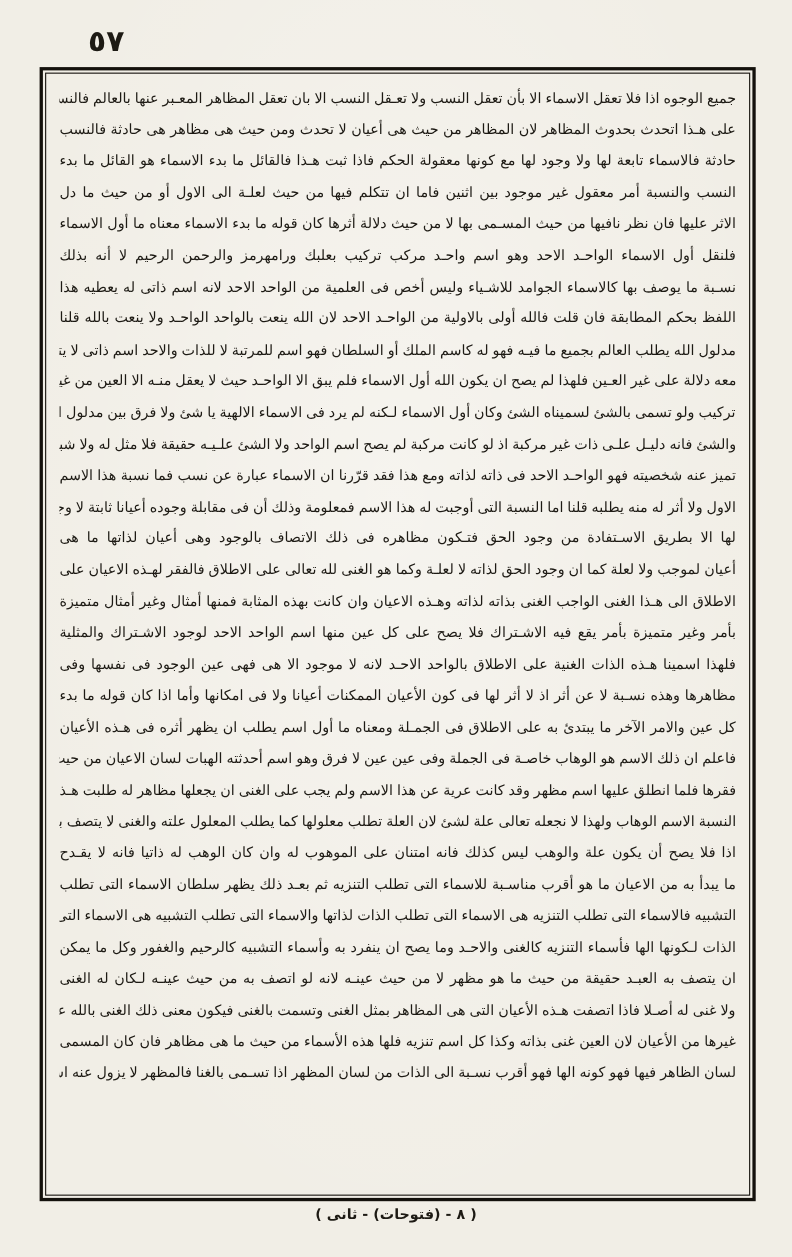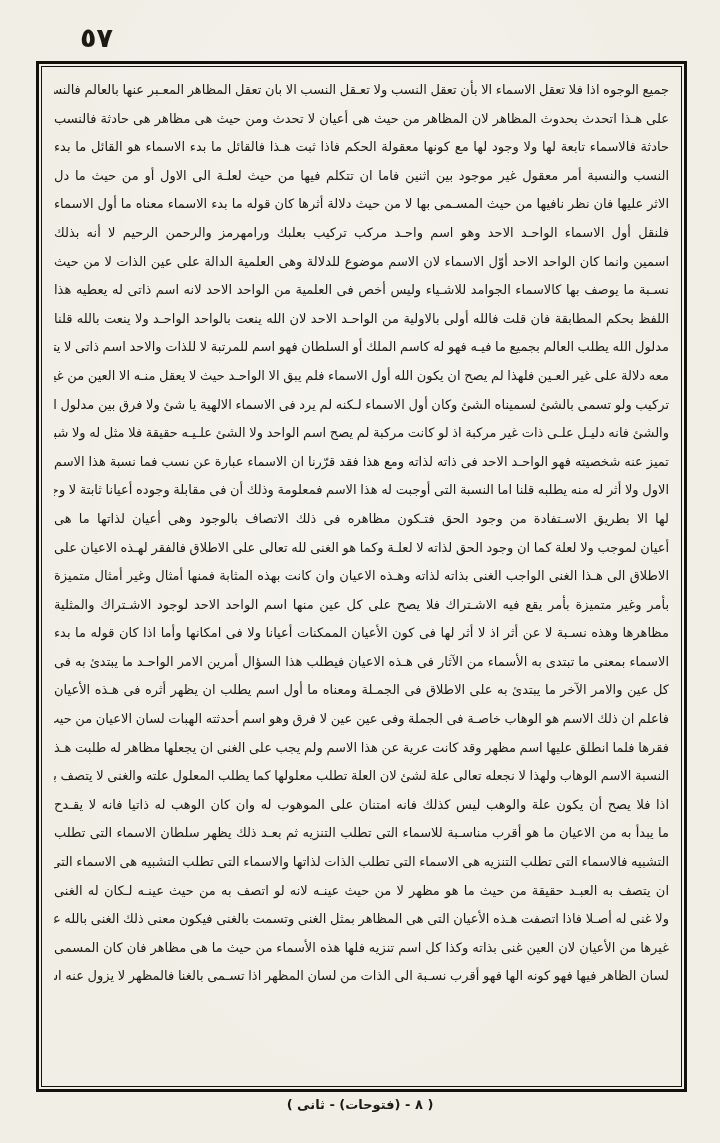--- a/index.html
+++ b/index.html
@@ -85,42 +85,42 @@
 
   <div class="frame">
     <div class="frame-inner">
       <div class="text-block">
           <div class="line">جميع الوجوه اذا فلا تعقل الاسماء الا بأن تعقل النسب ولا تعـقل النسب الا بان تعقل المظاهر المعـبر عنها بالعالم فالنسب</div>
           <div class="line">على هـذا اتحدث بحدوث المظاهر لان المظاهر من حيث هى أعيان لا تحدث ومن حيث هى مظاهر هى حادثة فالنسب</div>
           <div class="line">حادثة فالاسماء تابعة لها ولا وجود لها مع كونها معقولة الحكم فاذا ثبت هـذا فالقائل ما بدء الاسماء هو القائل ما بدء</div>
           <div class="line">النسب والنسبة أمر معقول غير موجود بين اثنين فاما ان تتكلم فيها من حيث لعلـة الى الاول أو من حيث ما دل</div>
           <div class="line">الاثر عليها فان نظر نافيها من حيث المسـمى بها لا من حيث دلالة أثرها كان قوله ما بدء الاسماء معناه ما أول الاسماء</div>
           <div class="line">فلنقل أول الاسماء الواحـد الاحد وهو اسم واحـد مركب تركيب بعلبك ورامهرمز والرحمن الرحيم لا أنه بذلك</div>
-          <div class="line">اسمين وانما كان الواحد الاحد أوّل الاسماء لان الاسم موضوع للدلالة وهى العلمية الدالة على عين الذات لا من حيث</div>
           <div class="line">نسـبة ما يوصف بها كالاسماء الجوامد للاشـياء وليس أخص فى العلمية من الواحد الاحد لانه اسم ذاتى له يعطيه هذا</div>
           <div class="line">اللفظ بحكم المطابقة فان قلت فالله أولى بالاولية من الواحـد الاحد لان الله ينعت بالواحد الواحـد ولا ينعت بالله قلنا</div>
           <div class="line">مدلول الله يطلب العالم بجميع ما فيـه فهو له كاسم الملك أو السلطان فهو اسم للمرتبة لا للذات والاحد اسم ذاتى لا يتوهم</div>
           <div class="line">معه دلالة على غير العـين فلهذا لم يصح ان يكون الله أول الاسماء فلم يبق الا الواحـد حيث لا يعقل منـه الا العين من غير</div>
           <div class="line">تركيب ولو تسمى بالشئ لسميناه الشئ وكان أول الاسماء لـكنه لم يرد فى الاسماء الالهية يا شئ ولا فرق بين مدلول الواحد</div>
           <div class="line">والشئ فانه دليـل علـى ذات غير مركبة اذ لو كانت مركبة لم يصح اسم الواحد ولا الشئ علـيـه حقيقة فلا مثل له ولا شبه</div>
           <div class="line">تميز عنه شخصيته فهو الواحـد الاحد فى ذاته لذاته ومع هذا فقد قرّرنا ان الاسماء عبارة عن نسب فما نسبة هذا الاسم</div>
           <div class="line">الاول ولا أثر له منه يطلبه قلنا اما النسبة التى أوجبت له هذا الاسم فمعلومة وذلك أن فى مقابلة وجوده أعيانا ثابتة لا وجود</div>
           <div class="line">لها الا بطريق الاسـتفادة من وجود الحق فتـكون مظاهره فى ذلك الاتصاف بالوجود وهى أعيان لذاتها ما هى</div>
           <div class="line">أعيان لموجب ولا لعلة كما ان وجود الحق لذاته لا لعلـة وكما هو الغنى لله تعالى على الاطلاق فالفقر لهـذه الاعيان على</div>
           <div class="line">الاطلاق الى هـذا الغنى الواجب الغنى بذاته لذاته وهـذه الاعيان وان كانت بهذه المثابة فمنها أمثال وغير أمثال متميزة</div>
           <div class="line">بأمر وغير متميزة بأمر يقع فيه الاشـتراك فلا يصح على كل عين منها اسم الواحد الاحد لوجود الاشـتراك والمثلية</div>
+          <div class="line">فلهذا اسمينا هـذه الذات الغنية على الاطلاق بالواحد الاحـد لانه لا موجود الا هى فهى عين الوجود فى نفسها وفى</div>
           <div class="line">مظاهرها وهذه نسـبة لا عن أثر اذ لا أثر لها فى كون الأعيان الممكنات أعيانا ولا فى امكانها وأما اذا كان قوله ما بدء</div>
-          <div class="line">الاسماء بمعنى ما تبتدى به الأسماء من الآثار فى هـذه الاعيان فيطلب هذا السؤال أمرين الامر الواحـد ما يبتدئ به فى</div>
           <div class="line">كل عين والامر الآخر ما يبتدئ به على الاطلاق فى الجمـلة ومعناه ما أول اسم يطلب ان يظهر أثره فى هـذه الأعيان</div>
           <div class="line">فاعلم ان ذلك الاسم هو الوهاب خاصـة فى الجملة وفى عين عين لا فرق وهو اسم أحدثته الهبات لسان الاعيان من حيث</div>
           <div class="line">فقرها فلما انطلق عليها اسم مظهر وقد كانت عرية عن هذا الاسم ولم يجب على الغنى ان يجعلها مظاهر له طلبت هـذه</div>
           <div class="line">النسبة الاسم الوهاب ولهذا لا نجعله تعالى علة لشئ لان العلة تطلب معلولها كما يطلب المعلول علته والغنى لا يتصف بالطلب</div>
           <div class="line">اذا فلا يصح أن يكون علة والوهب ليس كذلك فانه امتنان على الموهوب له وان كان الوهب له ذاتيا فانه لا يقـدح</div>
           <div class="line">ما يبدأ به من الاعيان ما هو أقرب مناسـبة للاسماء التى تطلب التنزيه ثم بعـد ذلك يظهر سلطان الاسماء التى تطلب</div>
           <div class="line">التشبيه فالاسماء التى تطلب التنزيه هى الاسماء التى تطلب الذات لذاتها والاسماء التى تطلب التشبيه هى الاسماء التى تطلب</div>
+          <div class="line">الذات لـكونها الها فأسماء التنزيه كالغنى والاحـد وما يصح ان ينفرد به وأسماء التشبيه كالرحيم والغفور وكل ما يمكن</div>
           <div class="line">ان يتصف به العبـد حقيقة من حيث ما هو مظهر لا من حيث عينـه لانه لو اتصف به من حيث عينـه لـكان له الغنى</div>
           <div class="line">ولا غنى له أصـلا فاذا اتصفت هـذه الأعيان التى هى المظاهر بمثل الغنى وتسمت بالغنى فيكون معنى ذلك الغنى بالله عن</div>
           <div class="line">غيرها من الأعيان لان العين غنى بذاته وكذا كل اسم تنزيه فلها هذه الأسماء من حيث ما هى مظاهر فان كان المسمى</div>
           <div class="line">لسان الظاهر فيها فهو كونه الها فهو أقرب نسـبة الى الذات من لسان المظهر اذا تسـمى بالغنا فالمظهر لا يزول عنه اسم</div>
         </div>
     </div>
   </div>
 
   <div class="footer-signature">( ٨ - (فتوحات) - ثانى )</div>
 

